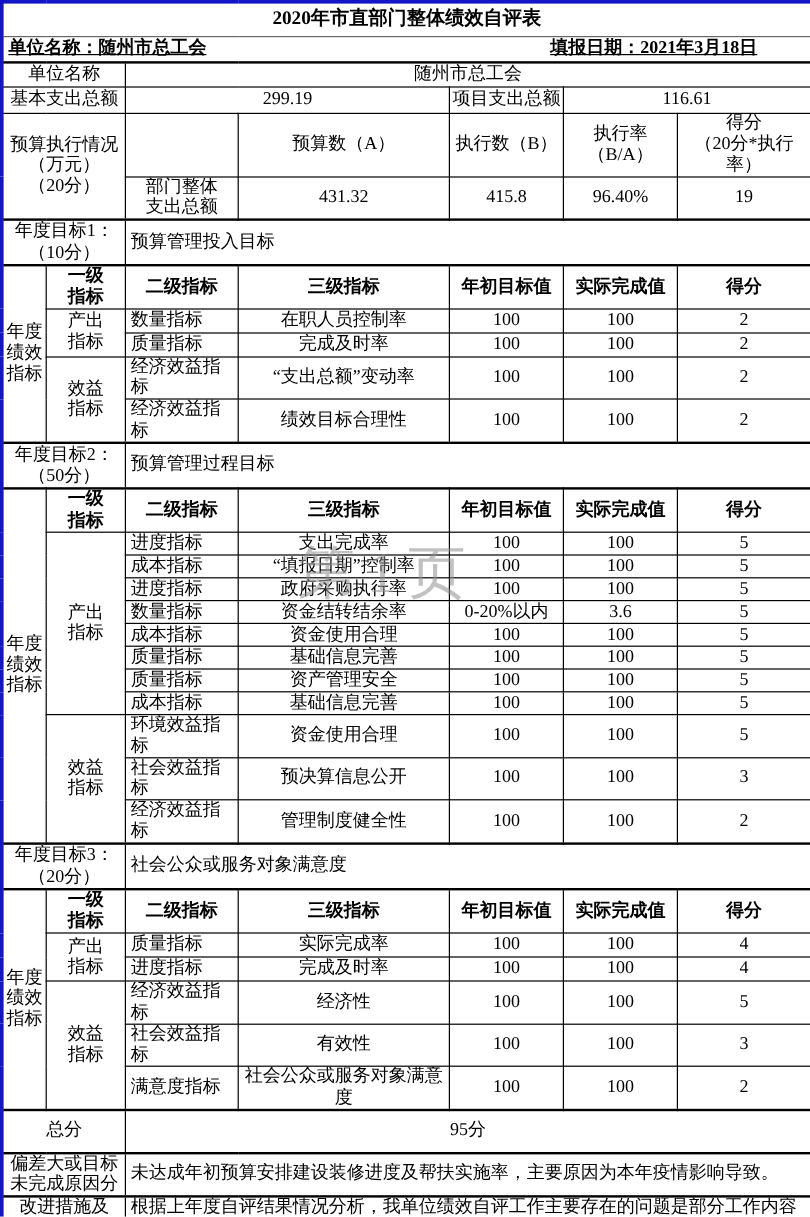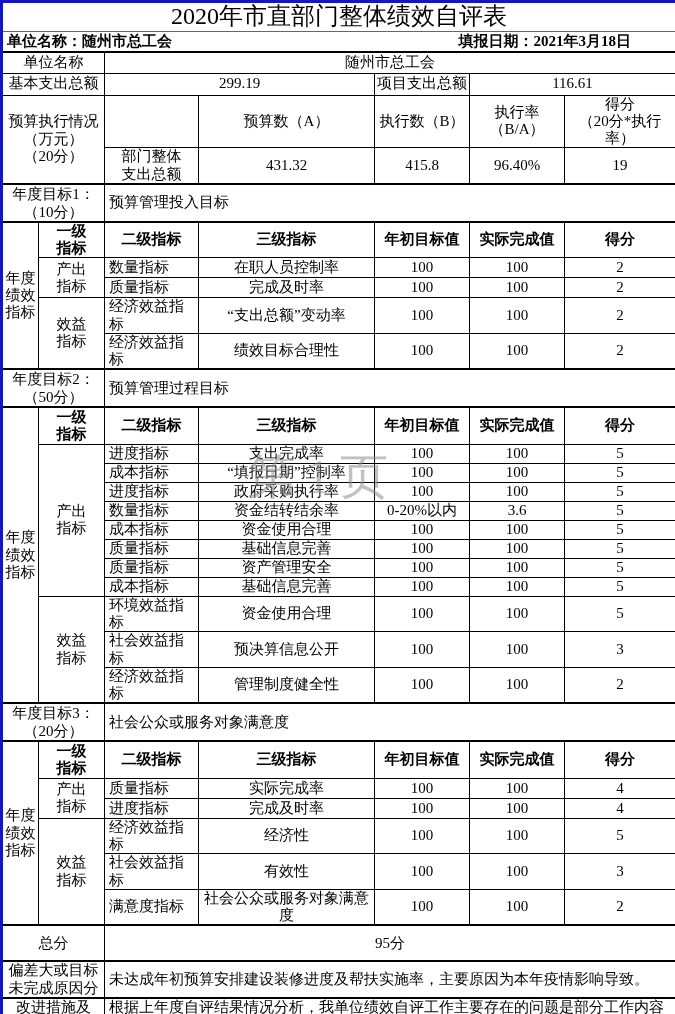--- a/index.html
+++ b/index.html
@@ -6,25 +6,25 @@
   .page{position:relative;width:675px;height:1014px;background:#fff;overflow:hidden;
         font-family:"Liberation Serif","DejaVu Serif",serif;color:#000;}
   table.form{width:675px;border-collapse:collapse;table-layout:fixed;
              border:3px solid #1414c8;}
   td{border:1px solid #000;font-size:15px;line-height:1.15;padding:0 2px;
      vertical-align:middle;overflow:hidden;word-break:break-all;}
   .c{text-align:center;}
   .l{text-align:left;padding-left:4px;}
   .b{font-weight:bold;}
   .pre{white-space:pre-line;}
-  .title-cell{font-size:24px;font-weight:normal;text-align:center;
+  .title-cell{font-size:16px;font-weight:bold;text-align:center;
               border-bottom:1px solid #666;}
   .info-cell{font-weight:bold;}
   .info-flex{display:flex;justify-content:space-between;align-items:center;
-             padding:0 42px 0 2px;}
+             padding:0 42px 0 2px;text-decoration:underline;}
   .bt2{border-top:2px solid #000;}
   .bb2{border-bottom:2px solid #000;}
   .goal-label{line-height:1.2;}
   .watermark{position:absolute;left:248px;top:445px;font-size:48px;
              color:#8f8f8f;opacity:.55;letter-spacing:10px;pointer-events:none;
              font-family:"Liberation Serif","DejaVu Serif",serif;z-index:5;}
 </style>
 </head>
 <body>
 

